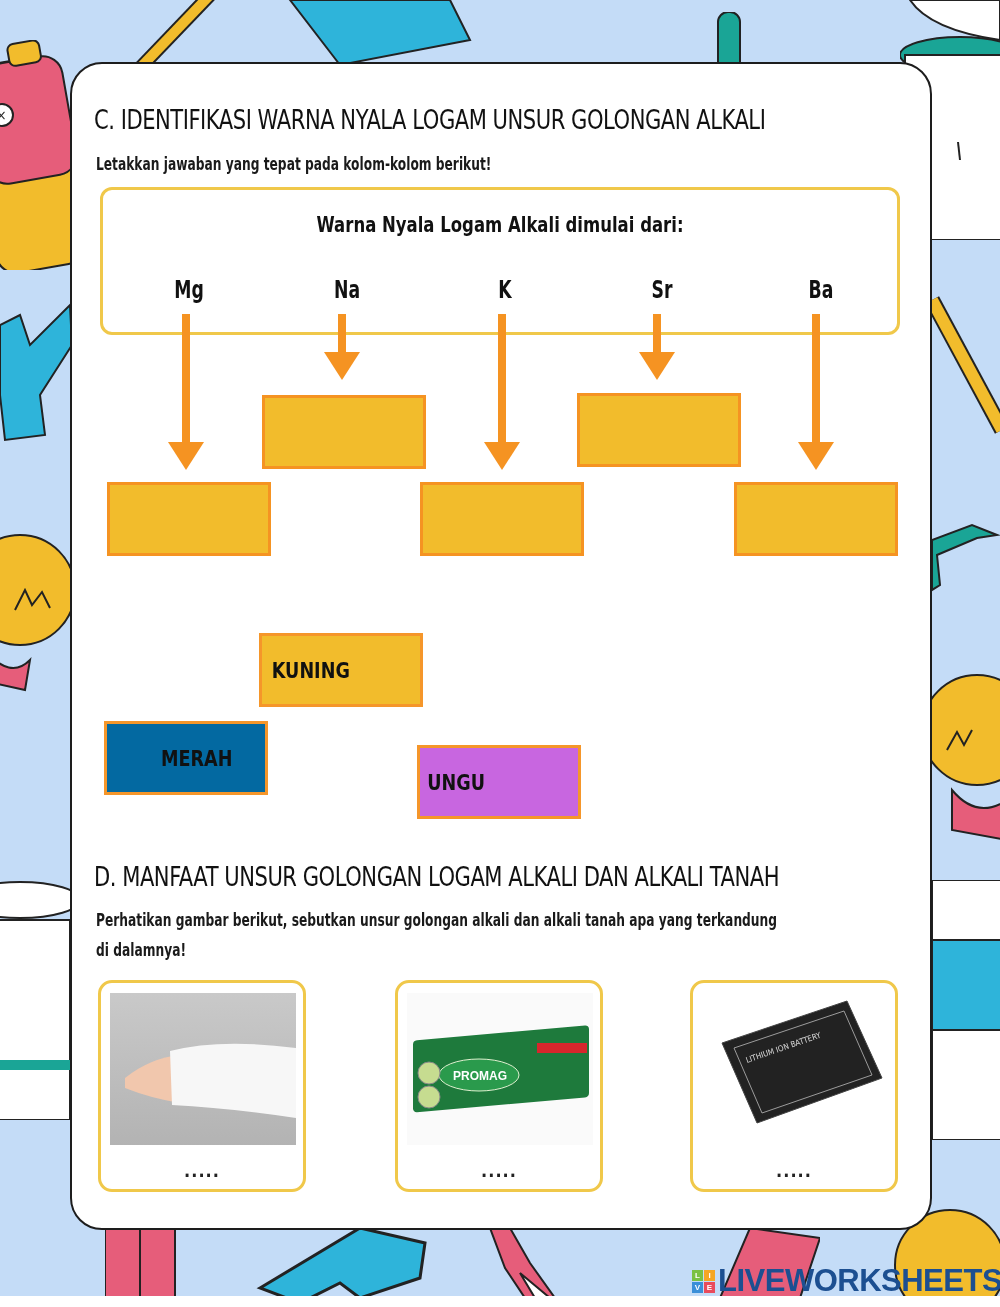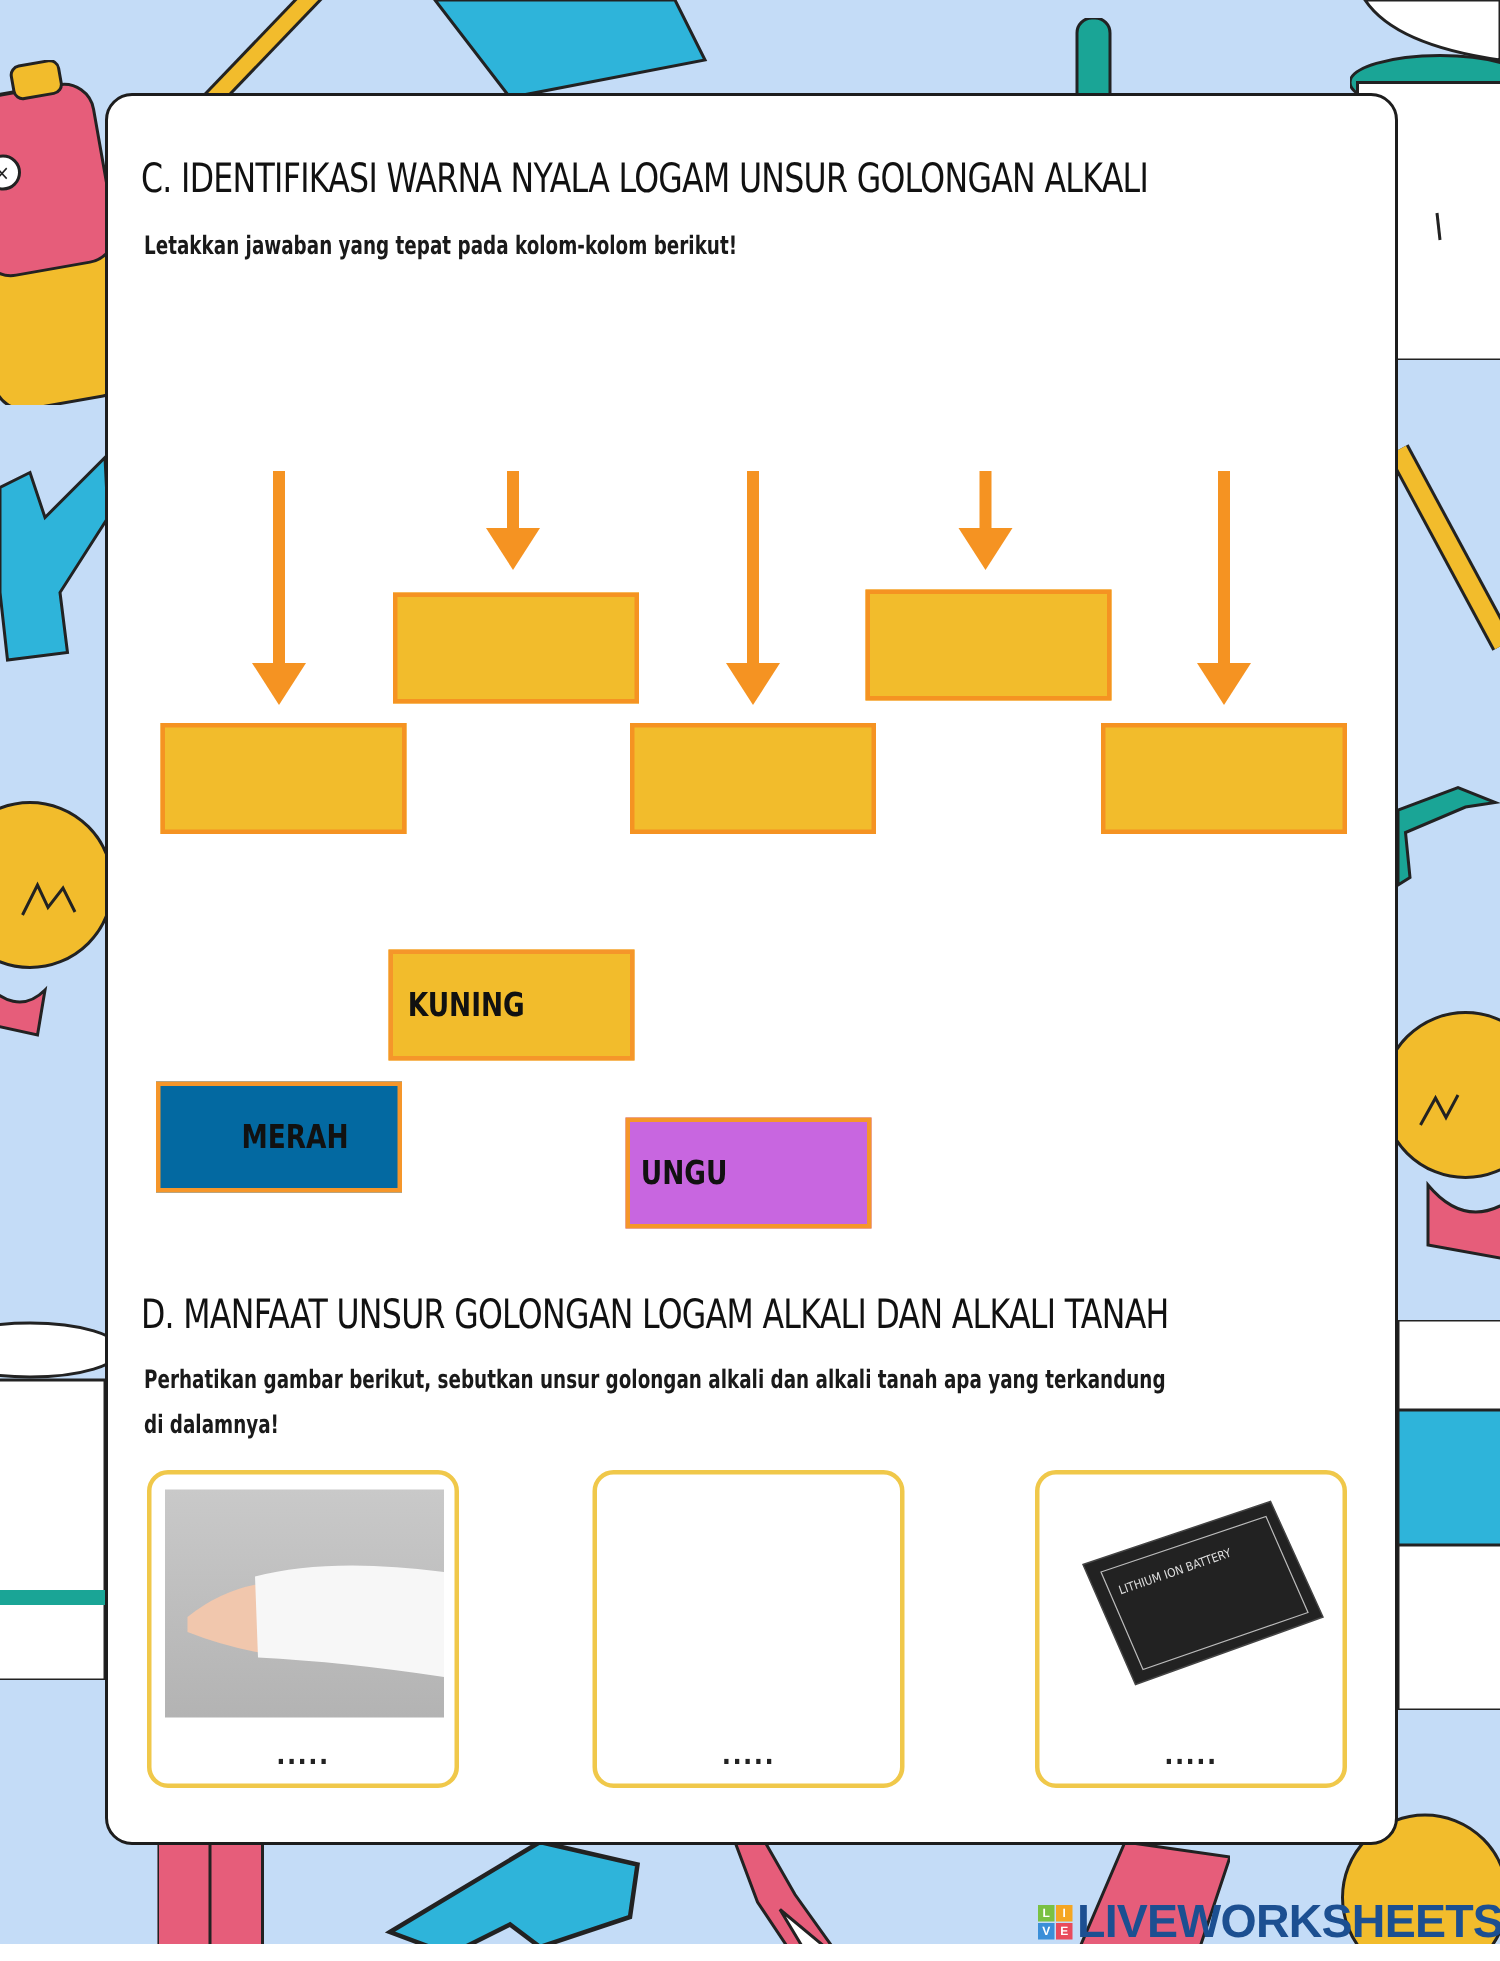--- a/index.html
+++ b/index.html
@@ -1,21 +1,21 @@
 <!DOCTYPE html>
 <html><head>
 <meta charset="utf-8">
 <style>
   html, body { margin:0; padding:0; }
   body { width:1000px; height:1307px; position:relative; overflow:hidden; background:#ffffff;
          font-family:"DejaVu Sans Condensed","DejaVu Sans", sans-serif; }
   .bg { position:absolute; left:0; top:0; width:1000px; height:1296px; background:#c4dcf7; overflow:hidden; }
   .deco { position:absolute; }
   .card { position:absolute; left:70px; top:62px; width:862px; height:1168px; background:#fff;
-          border:2px solid #1d1d1d; border-radius:18px; box-sizing:border-box; }
+          border:2px solid #1d1d1d; border-radius:32px; box-sizing:border-box; }
   .h1 { position:absolute; left:22px; font-family:"DejaVu Sans", sans-serif; font-size:27px; font-weight:400;
         letter-spacing:-0.6px; transform:scaleX(0.78); transform-origin:left; white-space:nowrap; color:#111; }
   .sub { position:absolute; left:24px; font-family:"DejaVu Sans", sans-serif; font-size:17px; font-weight:700;
          transform:scaleX(0.72); transform-origin:left; white-space:nowrap; color:#1a1a1a; }
   .top-box { position:absolute; left:28px; top:123px; width:800px; height:148px; border:3px solid #f0c84a;
              border-radius:12px; box-sizing:border-box; }
   .top-title { position:absolute; left:0; right:0; top:22px; text-align:center; font-size:22px; font-weight:700;
                font-family:"DejaVu Sans", sans-serif; transform:scaleX(0.75); color:#111; }
   .sym { position:absolute; top:86px; width:60px; text-align:center; font-size:24px; font-weight:700;
          transform:scaleX(0.72); color:#111; font-family:"DejaVu Sans", sans-serif; }
@@ -119,20 +119,28 @@
   </svg>
   <svg class="deco" style="left:890px;top:1205px" width="110" height="95" viewBox="0 0 110 95">
     <circle cx="60" cy="60" r="55" fill="#f2bc2c" stroke="#222" stroke-width="2"></circle>
   </svg>
 </div>
 
 <div class="card">
   <div class="h1" style="top:40px">C. IDENTIFIKASI WARNA NYALA LOGAM UNSUR GOLONGAN ALKALI</div>
   <div class="sub" style="top:90px">Letakkan jawaban yang tepat pada kolom-kolom berikut!</div>
 
+  <div class="top-box">
+    <div class="top-title">Warna Nyala Logam Alkali dimulai dari:</div>
+    <div class="sym" style="left:56px">Mg</div>
+    <div class="sym" style="left:214px">Na</div>
+    <div class="sym" style="left:372px">K</div>
+    <div class="sym" style="left:529px">Sr</div>
+    <div class="sym" style="left:688px">Ba</div>
+  </div>
 
   <div class="arrow" style="left:110px;top:250px;height:130px"></div>
   <div class="arrow" style="left:266px;top:250px;height:40px"></div>
   <div class="arrow" style="left:426px;top:250px;height:130px"></div>
   <div class="arrow" style="left:581px;top:250px;height:40px"></div>
   <div class="arrow" style="left:740px;top:250px;height:130px"></div>
 
   <div class="slot" style="left:35px;top:418px"></div>
   <div class="slot" style="left:190px;top:331px"></div>
   <div class="slot" style="left:348px;top:418px"></div>
@@ -157,20 +165,30 @@
     <div class="img" style="background:linear-gradient(#c9c9c9,#b3b3b3);">
       <svg width="186" height="152" viewBox="0 0 186 152">
         <path d="M15 85 Q40 65 70 62 L70 110 Q40 105 15 95 Z" fill="#f1c7ad"></path>
         <path d="M60 58 Q110 45 186 55 L186 125 Q120 115 62 112 Z" fill="#f7f7f7"></path>
       </svg>
     </div>
     <div class="dots">.....</div>
   </div>
 
   <div class="pic" style="left:323px">
+    <div class="img" style="background:#fafafa;">
+      <svg width="186" height="152" viewBox="0 0 186 152">
+        <rect x="6" y="48" width="176" height="72" rx="4" fill="#1e7a3c" transform="skewY(-5)"></rect>
+        <ellipse cx="72" cy="82" rx="40" ry="16" fill="#2a9a4c" stroke="#e0f0d0"></ellipse>
+        <text x="46" y="87" font-size="12" font-family="Liberation Sans, sans-serif" font-weight="700" fill="#fff">PROMAG</text>
+        <rect x="130" y="50" width="50" height="10" fill="#d7262c"></rect>
+        <circle cx="22" cy="80" r="11" fill="#c6dc90" stroke="#888"></circle>
+        <circle cx="22" cy="104" r="11" fill="#c6dc90" stroke="#888"></circle>
+      </svg>
+    </div>
     <div class="dots">.....</div>
   </div>
 
   <div class="pic" style="left:618px">
     <div class="img" style="background:#fff;">
       <svg width="186" height="152" viewBox="0 0 186 152">
         <path d="M20 50 L145 8 L180 85 L55 130 Z" fill="#222" stroke="#444"></path>
         <path d="M32 55 L142 18 L170 82 L60 120 Z" fill="none" stroke="#bbb" stroke-width="0.8"></path>
         <text x="45" y="70" font-size="8" fill="#ddd" transform="rotate(-19 45 70)">LITHIUM ION BATTERY</text>
       </svg>

